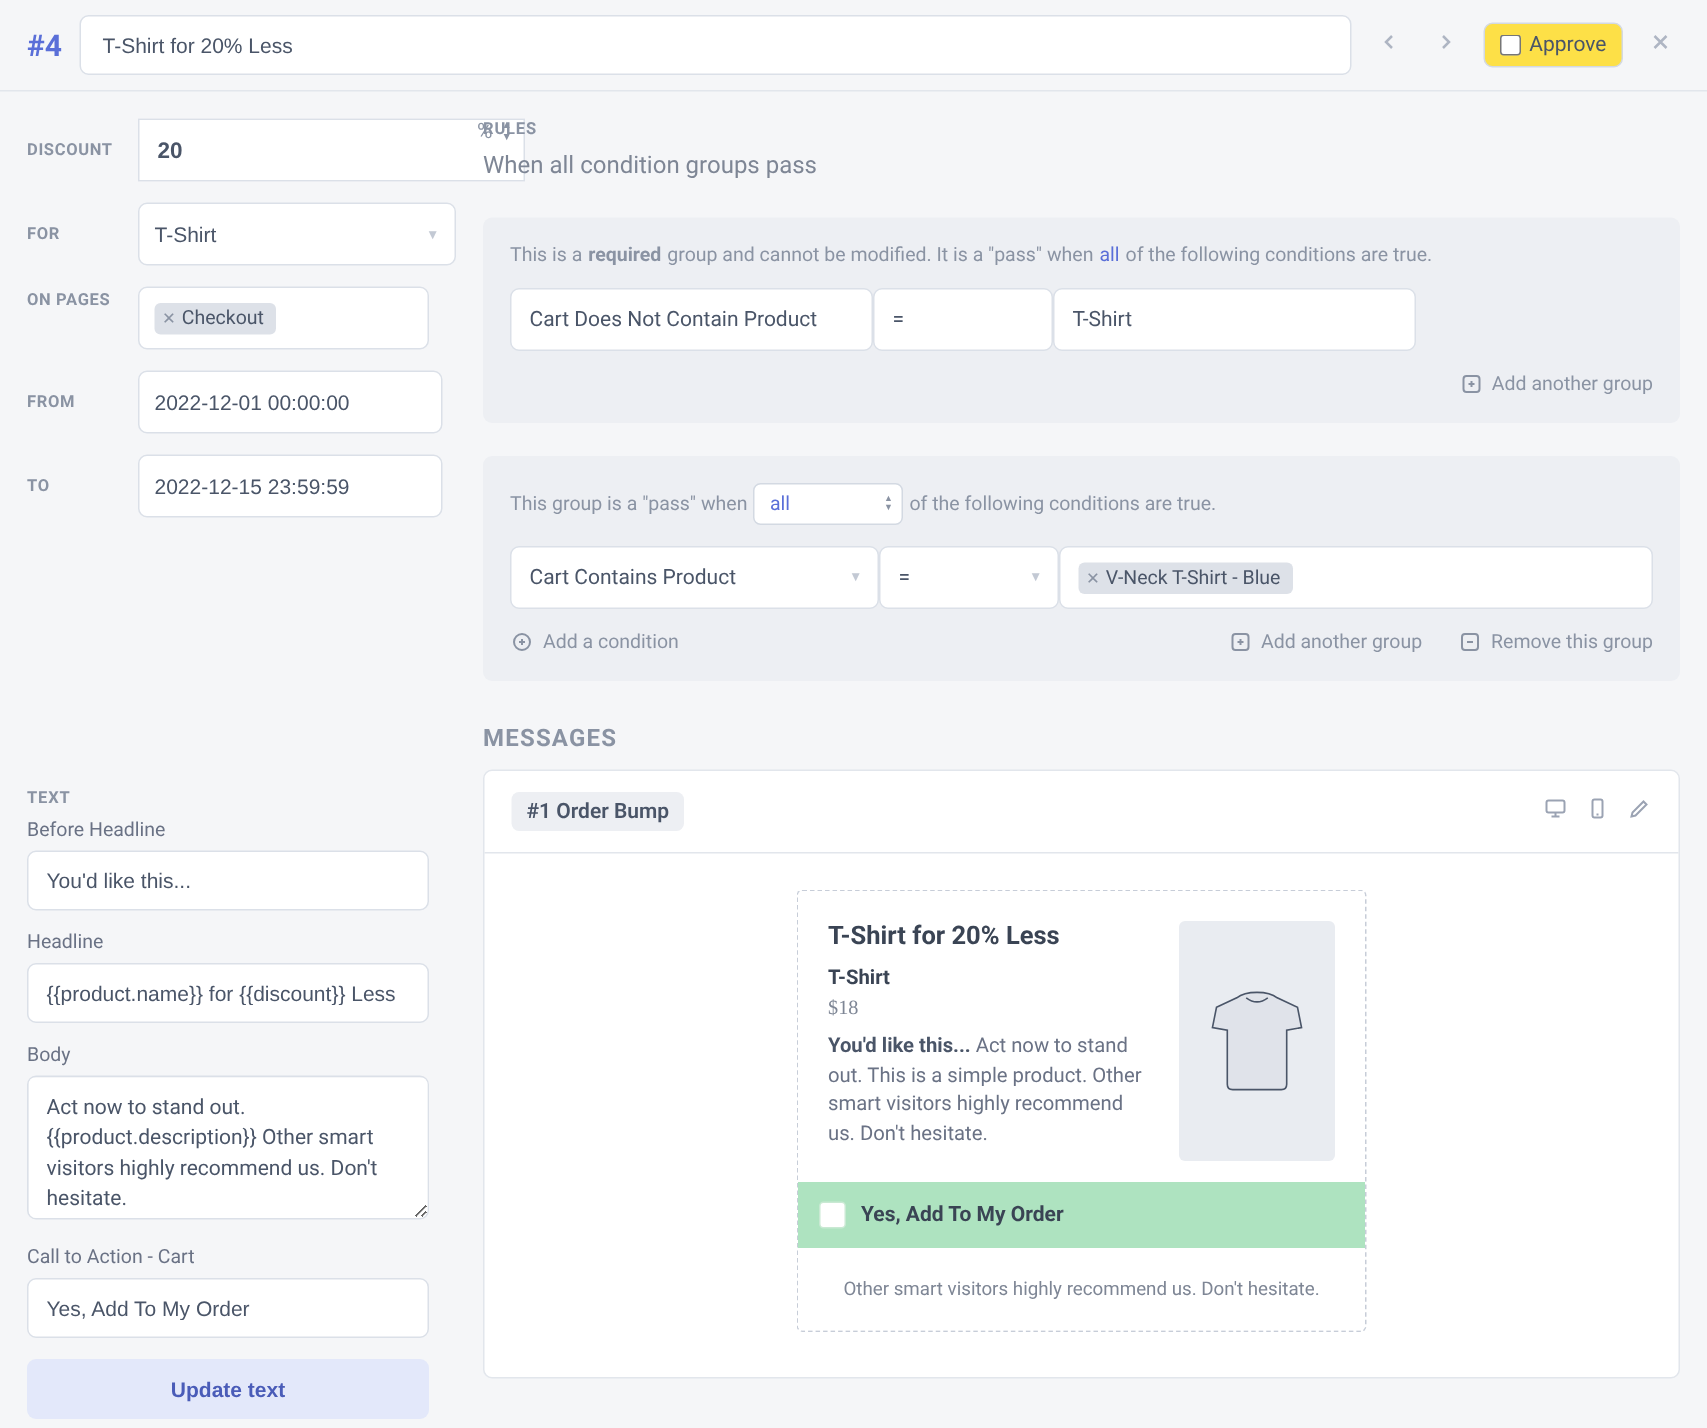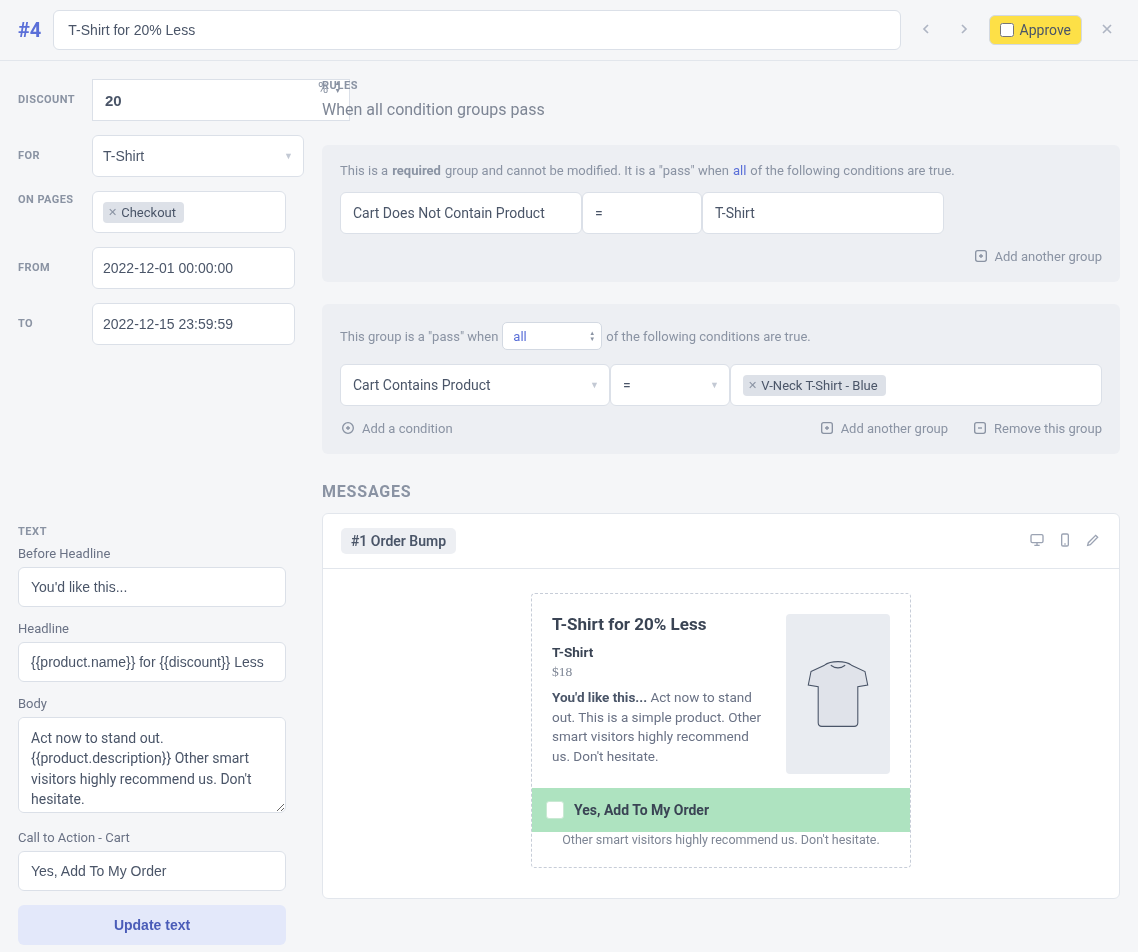--- a/index.html
+++ b/index.html
@@ -341,21 +341,21 @@
   }
   .cta-check {
     width: 18px; height: 18px; border-radius: 3px;
     border: 1px solid #c9e9d3; background: #fff;
   }
   .cta-text { font-weight: 700; color: #3a4454; font-size: 14px; }
   .preview-foot {
     text-align: center;
     font-size: 12.5px;
     color: #7e8695;
-    margin-top: 0;
+    margin-top: 20px;
   }
 
   svg.ic { width: 16px; height: 16px; }
   .messages-heading {
     font-size: 16px;
     letter-spacing: 0.05em;
     font-weight: 700;
     color: #8a93a3;
     margin: 28px 0 12px;
   }
@@ -493,21 +493,21 @@
         <span class="pill-select">
           <span>all</span>
           <span class="sp">
               <span>▲</span>
               <span>▼</span>
             </span>
         </span>
         <span>of the following conditions are true.</span>
       </div>
       <div class="cond-row">
-        <div class="cond-box" style="width:270px;background:#fff">
+        <div class="cond-box" style="width:246px;background:#fff">
           <span>Cart Contains Product</span>
           <span class="caret">▼</span>
         </div>
         <div class="cond-box" style="width:120px;background:#fff">
           <span>=</span>
           <span class="caret">▼</span>
         </div>
         <div class="cond-box" style="flex:1;background:#fff">
           <span class="chip">
             <span class="x">✕</span>

